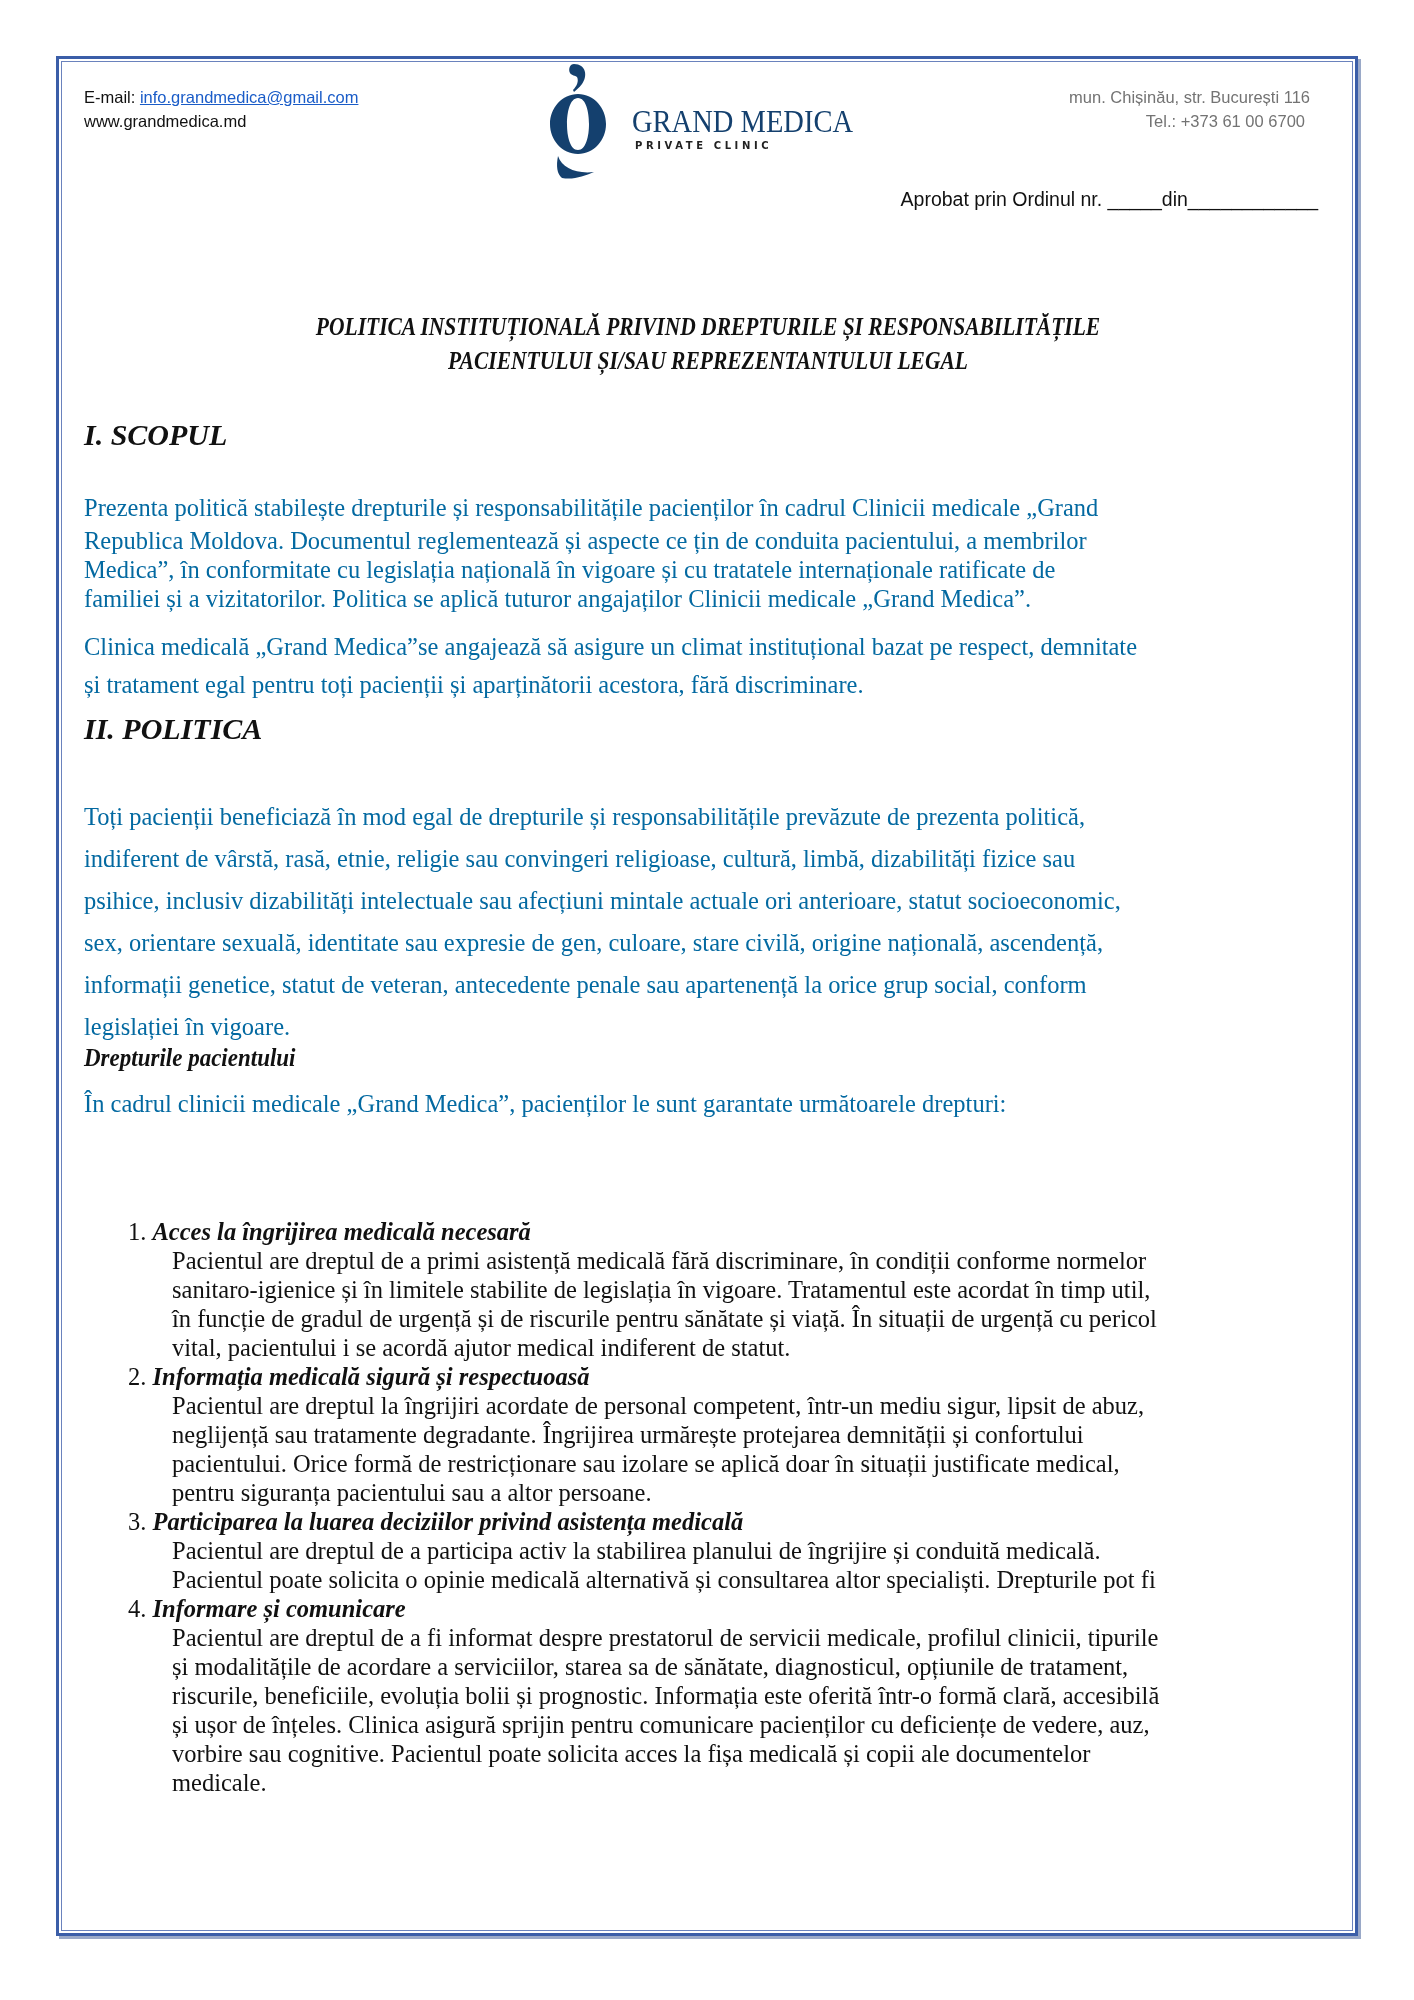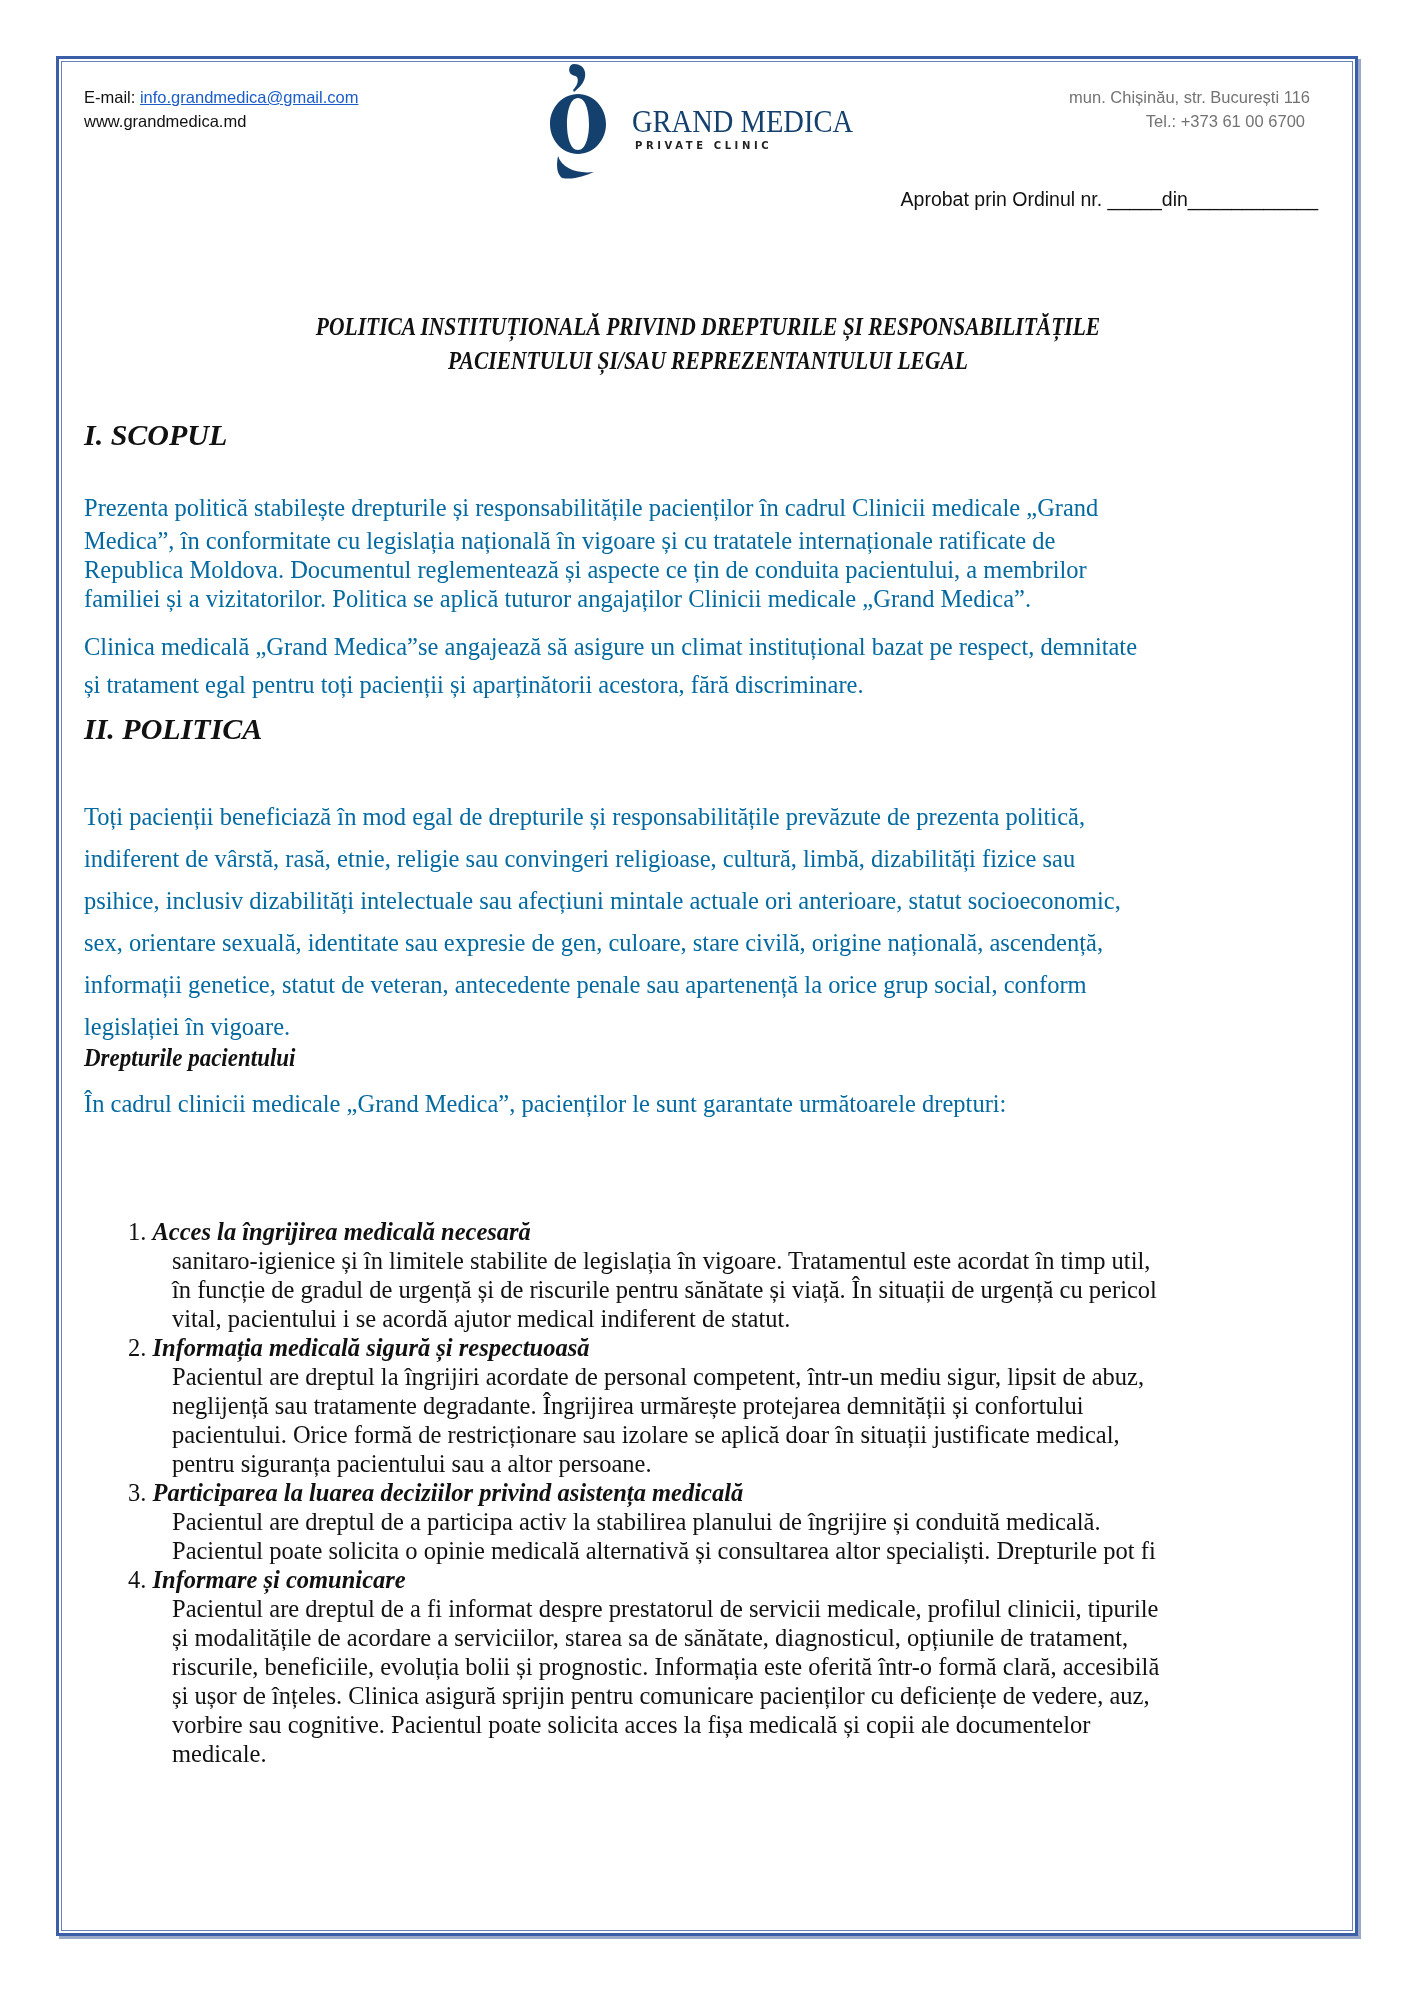--- a/index.html
+++ b/index.html
@@ -129,22 +129,22 @@
 
 <div class="doc-title">
   <div>POLITICA INSTITUȚIONALĂ PRIVIND DREPTURILE ȘI RESPONSABILITĂȚILE</div>
   <div>PACIENTULUI ȘI/SAU REPREZENTANTULUI LEGAL</div>
 </div>
 
 <div class="sec-head" style="top:418px;">I. SCOPUL</div>
 
 <div class="body-text" style="top:490px;">
   <span class="line" style="line-height:36px;">Prezenta politică stabilește drepturile și responsabilitățile pacienților în cadrul Clinicii medicale „Grand</span>
+  <span class="line" style="line-height:29px;">Republica Moldova. Documentul reglementează și aspecte ce țin de conduita pacientului, a membrilor</span>
   <span class="line" style="line-height:29px;">Medica”, în conformitate cu legislația națională în vigoare și cu tratatele internaționale ratificate de</span>
-  <span class="line" style="line-height:29px;">Republica Moldova. Documentul reglementează și aspecte ce țin de conduita pacientului, a membrilor</span>
   <span class="line" style="line-height:29px;">familiei și a vizitatorilor. Politica se aplică tuturor angajaților Clinicii medicale „Grand Medica”.</span>
 </div>
 
 <div class="body-text" style="top:628px; line-height:38px;">
   <span class="line">Clinica medicală „Grand Medica”se angajează să asigure un climat instituțional bazat pe respect, demnitate</span>
   <span class="line">și tratament egal pentru toți pacienții și aparținătorii acestora, fără discriminare.</span>
 </div>
 
 <div class="sec-head" style="top:712px;">II. POLITICA</div>
 
@@ -158,20 +158,21 @@
 </div>
 
 <div class="subhead" style="top:1044px;">Drepturile pacientului</div>
 
 <div class="body-text" style="top:1090px;">În cadrul clinicii medicale „Grand Medica”, pacienților le sunt garantate următoarele drepturi:</div>
 
 <div class="rights-list">
   <div class="right-item">
     <div class="right-title-row"><span class="right-num">1.</span> <span class="right-title">Acces la îngrijirea medicală necesară</span></div>
     <div class="right-desc">
+      <span class="line">Pacientul are dreptul de a primi asistență medicală fără discriminare, în condiții conforme normelor</span>
       <span class="line">sanitaro-igienice și în limitele stabilite de legislația în vigoare. Tratamentul este acordat în timp util,</span>
       <span class="line">în funcție de gradul de urgență și de riscurile pentru sănătate și viață. În situații de urgență cu pericol</span>
       <span class="line">vital, pacientului i se acordă ajutor medical indiferent de statut.</span>
     </div>
   </div>
   <div class="right-item">
     <div class="right-title-row"><span class="right-num">2.</span> <span class="right-title">Informația medicală sigură și respectuoasă</span></div>
     <div class="right-desc">
       <span class="line">Pacientul are dreptul la îngrijiri acordate de personal competent, într-un mediu sigur, lipsit de abuz,</span>
       <span class="line">neglijență sau tratamente degradante. Îngrijirea urmărește protejarea demnității și confortului</span>

